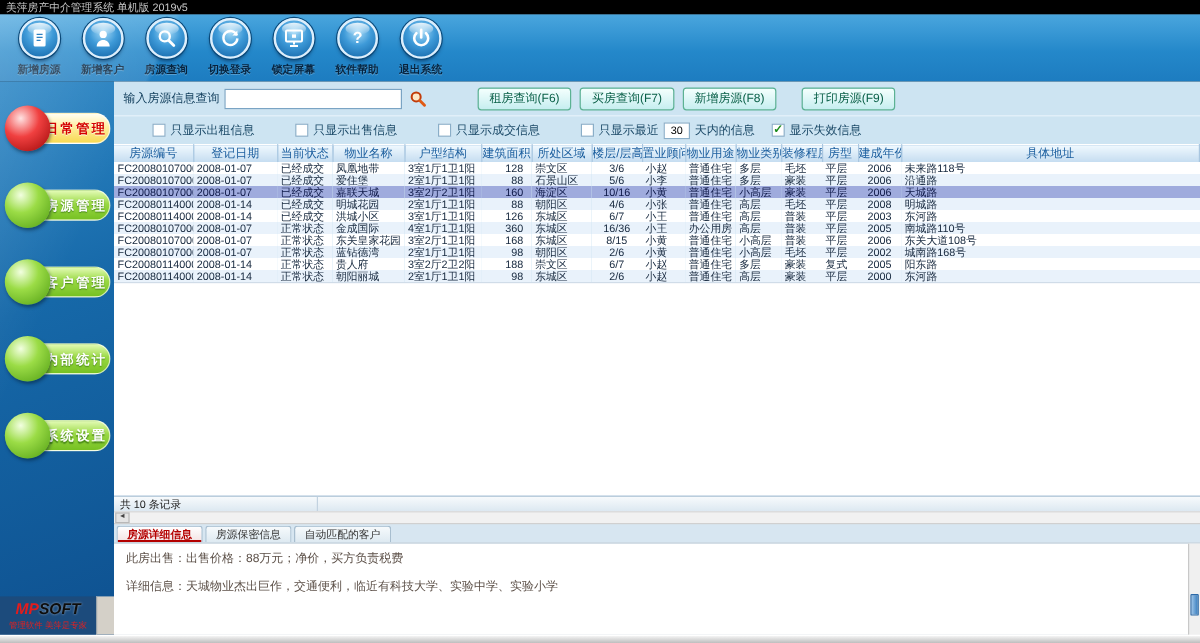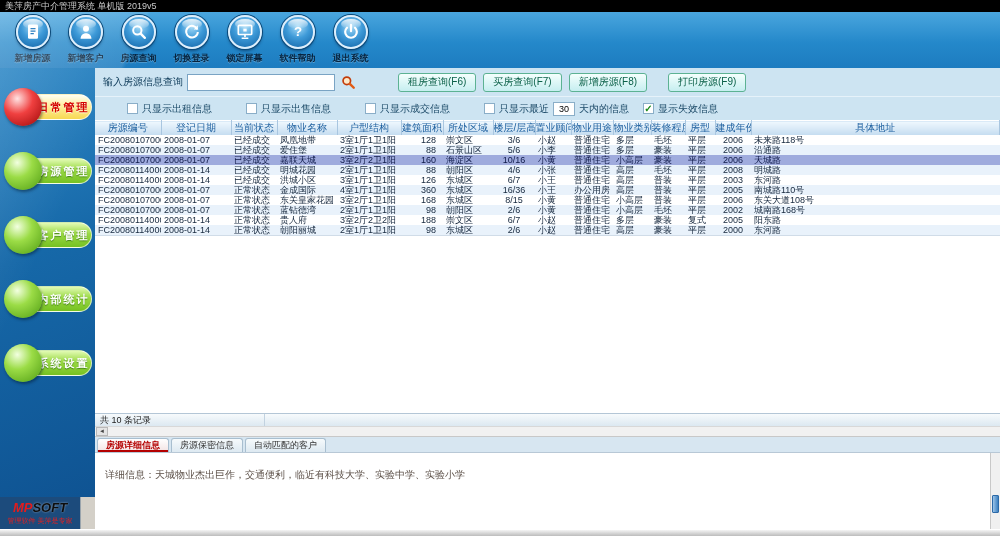--- a/index.html
+++ b/index.html
@@ -477,20 +477,21 @@
       </div>
 
       <div class="tabsrow">
         <span class="tab active">房源详细信息</span>
         <span class="tab">房源保密信息</span>
         <span class="tab">自动匹配的客户</span>
       </div>
 
       <div class="detailwrap">
         <div class="detail">
+          <div class="d-line1">此房出售：出售价格：88万元；净价，买方负责税费</div>
           <div class="d-line4">详细信息：天城物业杰出巨作，交通便利，临近有科技大学、实验中学、实验小学</div>
         </div>
         <div class="vscroll">
           <div class="thumb"></div>
         </div>
       </div>
 
     </div>
   </div>
 

